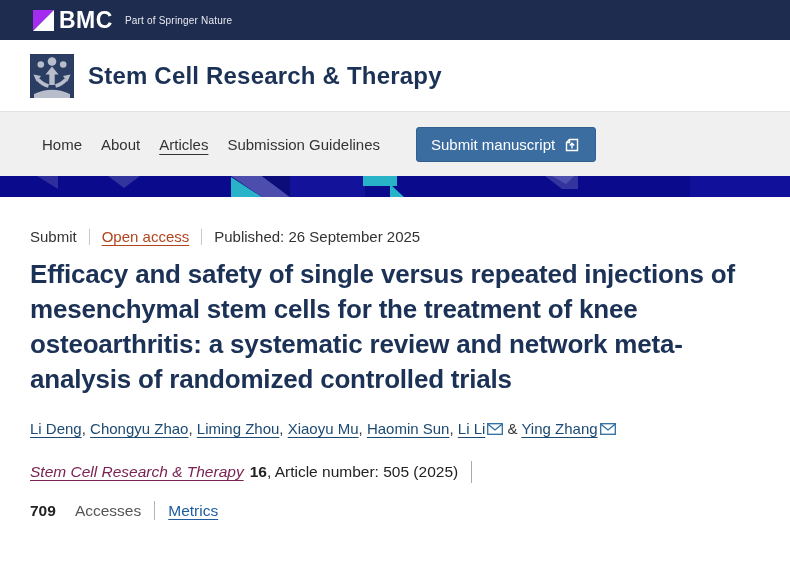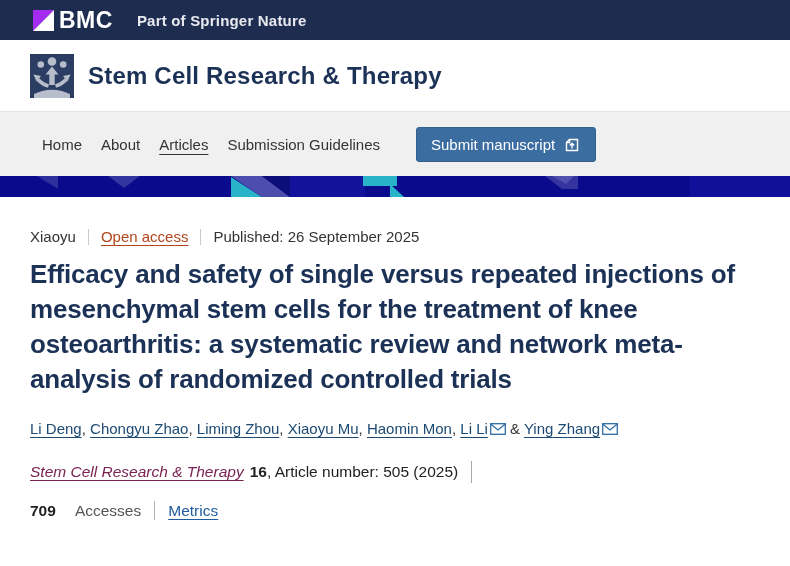--- a/index.html
+++ b/index.html
@@ -14,21 +14,21 @@
   
   .topbar {
     height: 40px; background: #1e2d4f;
     display: flex; align-items: center; padding-left: 33px;
   }
   .bmc-logo { display: flex; align-items: center; gap: 5px; cursor: pointer; }
   .bmc-logo-text {
     color: #ffffff; font-weight: bold; font-size: 23px; letter-spacing: 0.5px;
   }
   .topbar-tagline {
-    color: #e9eaf0; font-size: 15px; margin-left: 24px; font-weight: bold;
+    color: #e9eaf0; font-size: 10px; margin-left: 12px; font-weight: normal;
     letter-spacing: 0.2px;
   }
 
   
   .journal-header {
     height: 71px; background: #ffffff;
     display: flex; align-items: center; padding-left: 30px;
   }
   .journal-title {
     font-size: 24px; font-weight: bold; color: #1b3156; margin-left: 14px;
@@ -171,35 +171,35 @@
   <polygon points="262,0 290,0 290,21" fill="#0d0d7a"></polygon>
   <polygon points="363,0 397,0 397,10 363,10" fill="#29b3c9"></polygon>
   <polygon points="390,8 404,21 390,21" fill="#29b3c9"></polygon>
   <polygon points="545,0 578,0 578,13 562,13" fill="#34349e"></polygon>
   <polygon points="552,0 574,0 566,8" fill="#5050b0"></polygon>
 </svg>
 
 <div class="content">
 
   <div class="meta-row">
-    <span>Xiaoyu</span>
+    <span>Submit</span>
     <span class="meta-sep"></span>
     <a class="open-access-link">Open access</a>
     <span class="meta-sep"></span>
     <span>Published: 26 September 2025</span>
   </div>
 
   <h1 class="article-title">Efficacy and safety of single versus repeated injections of mesenchymal stem cells for the treatment of knee osteoarthritis: a systematic review and network meta-analysis of randomized controlled trials</h1>
 
   <div class="authors-row">
     <span><a class="author-link">Li Deng</a><span>, </span></span>
     <span><a class="author-link">Chongyu Zhao</a><span>, </span></span>
     <span><a class="author-link">Liming Zhou</a><span>, </span></span>
     <span><a class="author-link">Xiaoyu Mu</a><span>, </span></span>
-    <span><a class="author-link">Haomin Mon</a><span>, </span></span>
+    <span><a class="author-link">Haomin Sun</a><span>, </span></span>
     <span><a class="author-link">Li Li</a><span class="email-icon"><svg width="16" height="12" viewBox="0 0 16 12" fill="none" stroke="#2d6da3" stroke-width="1.3">
             <rect x="0.7" y="0.7" width="14.6" height="10.6"></rect>
             <path d="M1,1.2 L8,7 L15,1.2"></path>
           </svg></span><span> &amp; </span></span>
     <span><a class="author-link">Ying Zhang</a><span class="email-icon"><svg width="16" height="12" viewBox="0 0 16 12" fill="none" stroke="#2d6da3" stroke-width="1.3">
             <rect x="0.7" y="0.7" width="14.6" height="10.6"></rect>
             <path d="M1,1.2 L8,7 L15,1.2"></path>
           </svg></span></span>
   </div>
 

